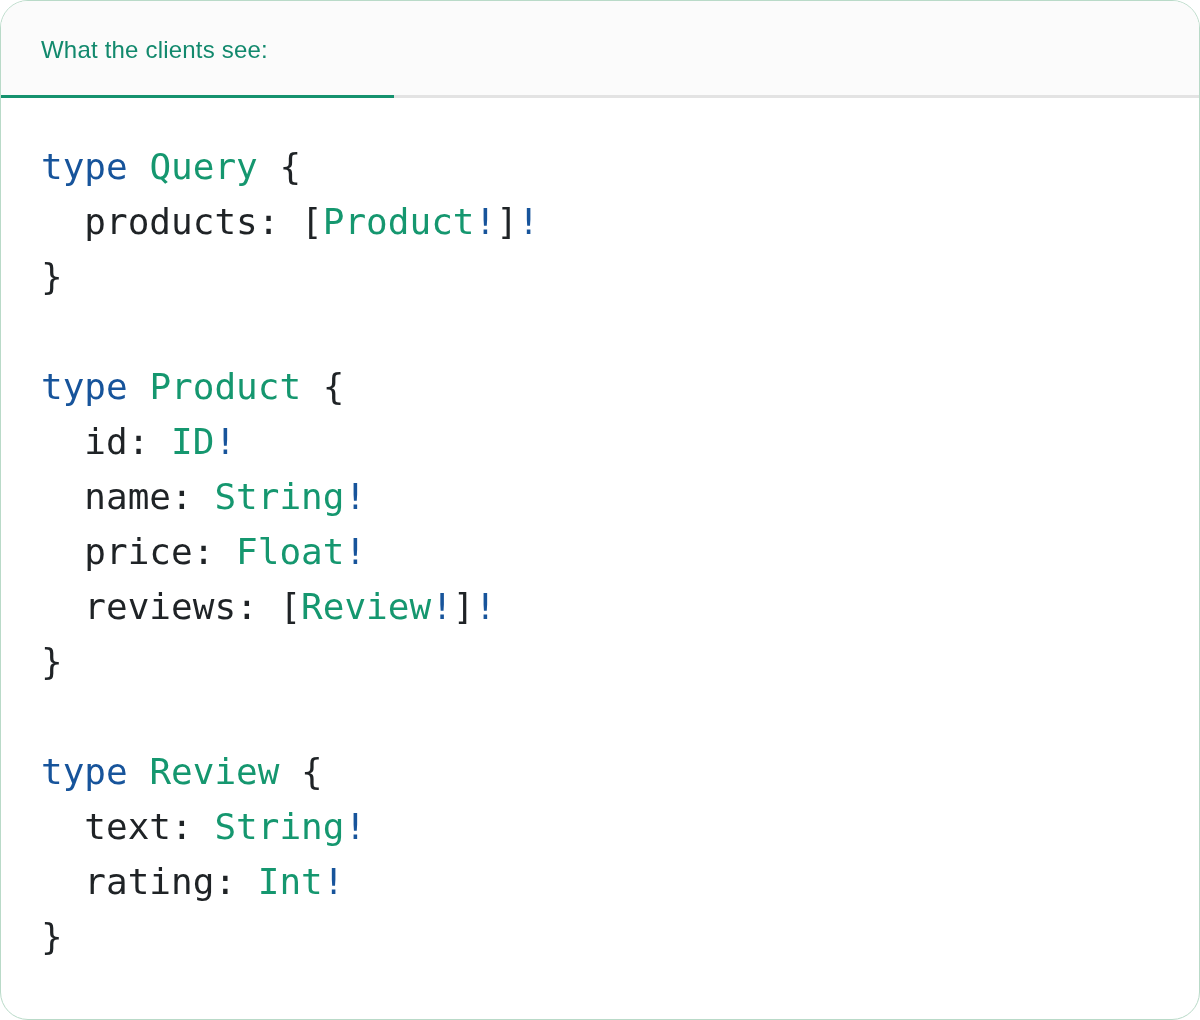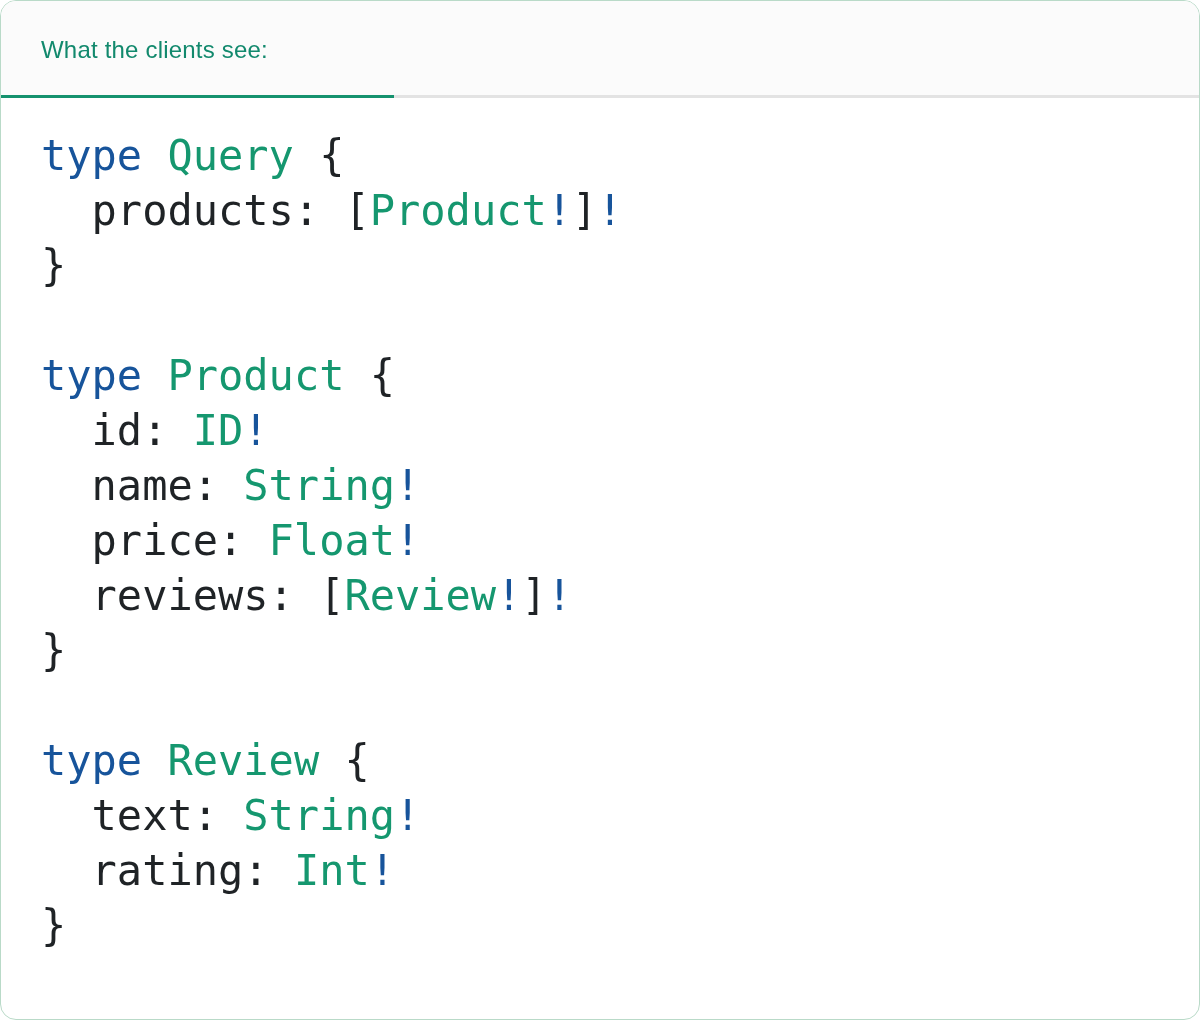--- a/index.html
+++ b/index.html
@@ -18,21 +18,21 @@
     position:relative;
     width:1200px;height:1020px;
     background:#ffffff;
     font-family:"Liberation Sans", sans-serif;
   }
   .card{
     position:absolute;
     left:0;top:0;right:0;bottom:0;
     background:#ffffff;
     border:1px solid var(--card-border);
-    border-radius:16px;
+    border-radius:28px;
     overflow:hidden;
     box-sizing:border-box;
   }
   .card-header{
     position:relative;
     height:97px;
     background:var(--header-bg);
   }
   .header-divider{
     position:absolute;
@@ -59,23 +59,23 @@
   .tab-underline{
     position:absolute;
     left:0;bottom:0;
     width:393px;
     height:3px;
     background:var(--tab-underline);
     z-index:2;
   }
   .code{
     margin:0;
-    padding:30px 40px 40px 40px;
+    padding:41px 40px 40px 40px;
     font-family:"DejaVu Sans Mono", monospace;
-    font-size:42px;
+    font-size:36px;
     line-height:55px;
     font-weight:500;
     white-space:pre;
     color:var(--code-pl);
   }
   .code-line{height:55px;}
   .tok-kw{color:var(--code-kw);}
   .tok-ty{color:var(--code-ty);}
   .tok-pl{color:var(--code-pl);}
   .tok-bang{color:var(--code-bang);}

